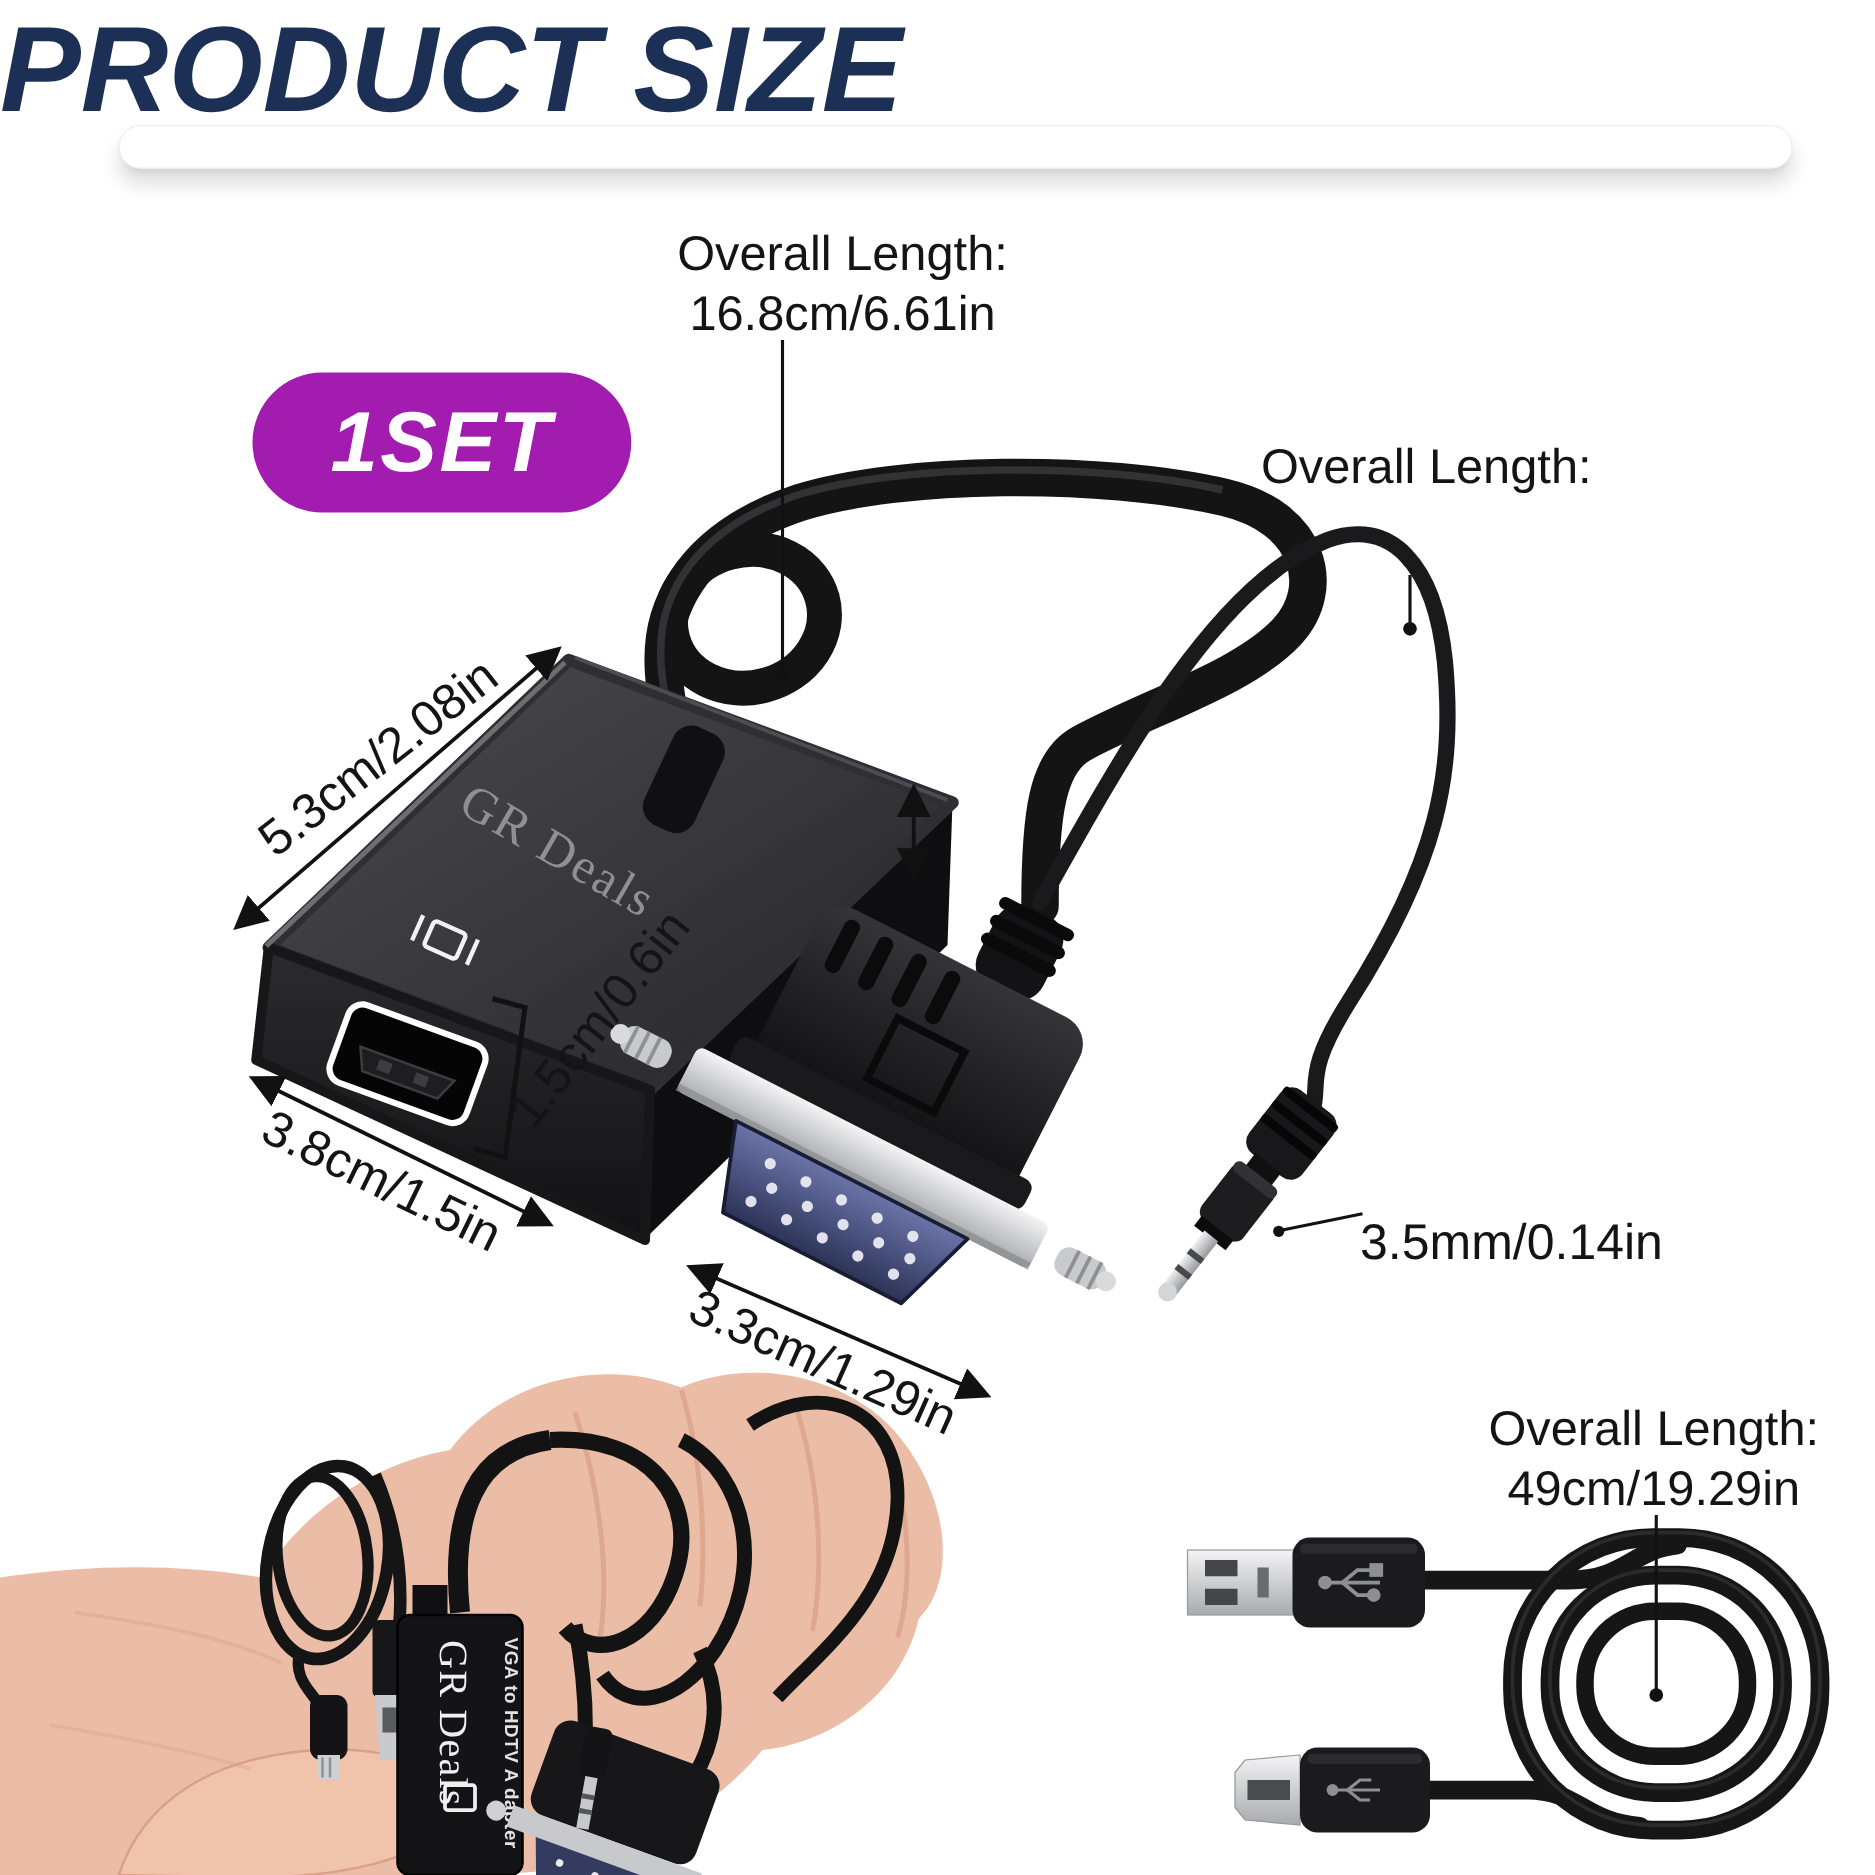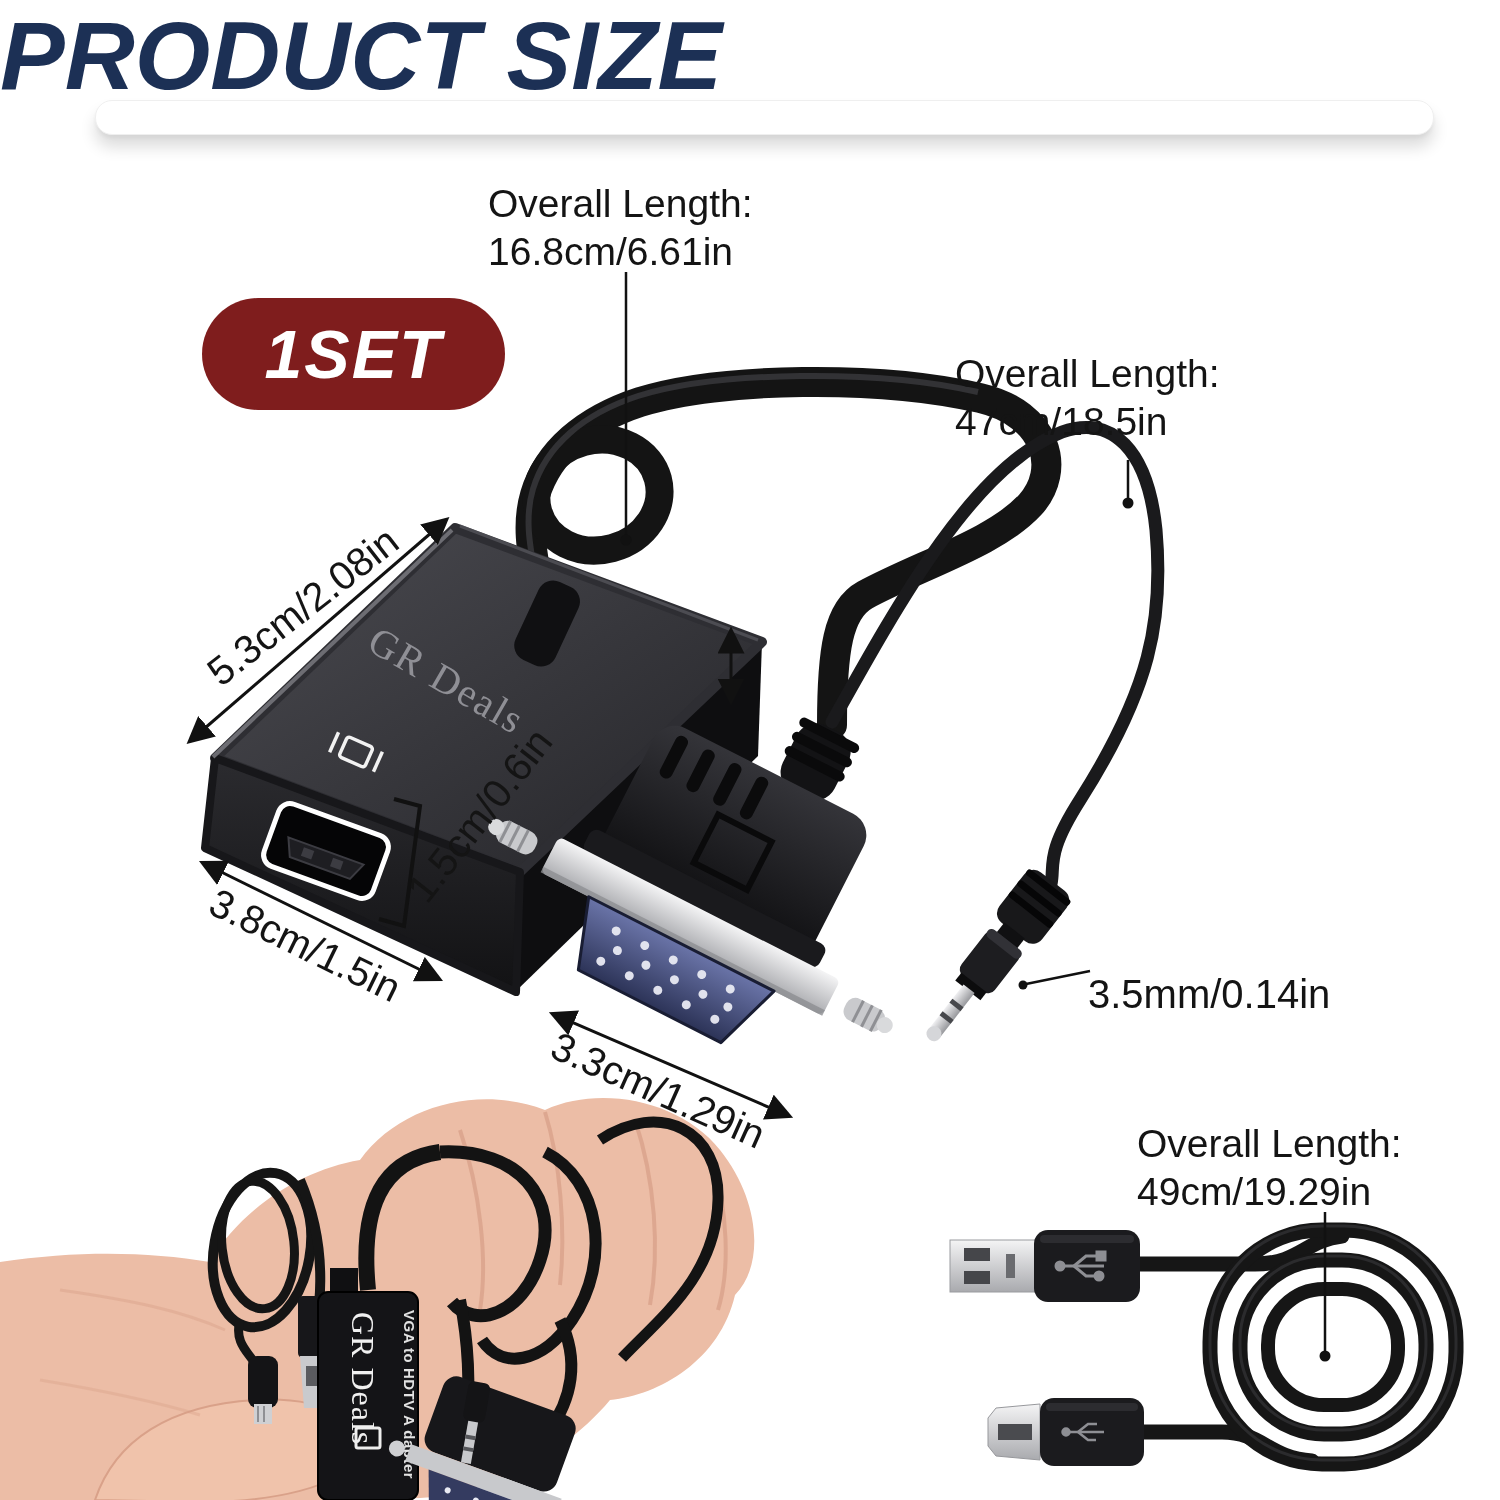--- a/index.html
+++ b/index.html
@@ -9,21 +9,21 @@
   .annot{z-index:2;pointer-events:none;}
   .labels{z-index:3;pointer-events:none;}
   .page-title{position:absolute;left:0;top:0;width:100%;text-align:left;
     font-size:97px;font-weight:bold;font-style:italic;letter-spacing:0px;color:#1c3055;}
   .title-bar{position:absolute;left:95px;top:100px;width:1337px;height:33px;border-radius:17px;
     background:#ffffff;border:1px solid #efefef;
     box-shadow:0 12px 16px rgba(0,0,0,.14),0 3px 5px rgba(0,0,0,.05);}
   .badge{position:absolute;left:202px;top:298px;width:303px;height:112px;border-radius:56px;
     background:#16294a;color:#ffffff;font-style:italic;font-weight:bold;font-size:68px;
     display:flex;align-items:center;justify-content:center;letter-spacing:2px;}
-  .ol{position:absolute;text-align:left;color:#141414;font-size:39px;line-height:48px;}
+  .ol{position:absolute;text-align:center;color:#141414;font-size:39px;line-height:48px;}
   .dim{position:absolute;color:#141414;font-size:40px;text-align:center;white-space:nowrap;}
 </style>
 </head>
 <body>
 
 <div class="canvas">
 
   <svg class="layer photos" viewBox="0 0 1500 1500">
     <defs>
       <linearGradient id="gradTop" x1="0" y1="0" x2="1" y2="1">
@@ -287,30 +287,29 @@
       <circle cx="626" cy="540" r="5.5"></circle>
       <circle cx="1128" cy="503" r="5.5"></circle>
       <circle cx="1325" cy="1356" r="5.5"></circle>
       <circle cx="1023" cy="985" r="4.5"></circle>
     </g>
   </svg>
 
   <div class="layer labels">
     <div class="page-title" style="color: rgb(28, 48, 85);">PRODUCT SIZE</div>
     <div class="title-bar"></div>
-    <div class="badge" style="background: #7f1d1d;">1SET</div>
+    <div class="badge" style="background: #a21caf;">1SET</div>
 
     <div class="ol" style="left:488px;top:180px;width:372px;">
       <div>Overall Length:</div>
       <div>16.8cm/6.61in</div>
     </div>
 
     <div class="ol" style="left:955px;top:350px;width:372px;">
       <div>Overall Length:</div>
-      <div>47cm/18.5in</div>
     </div>
 
     <div class="ol" style="left:1137px;top:1120px;width:372px;">
       <div>Overall Length:</div>
       <div>49cm/19.29in</div>
     </div>
 
     <div class="dim" style="left:153px;top:584px;width:300px;transform:rotate(-38deg);">5.3cm/2.08in</div>
 
 

